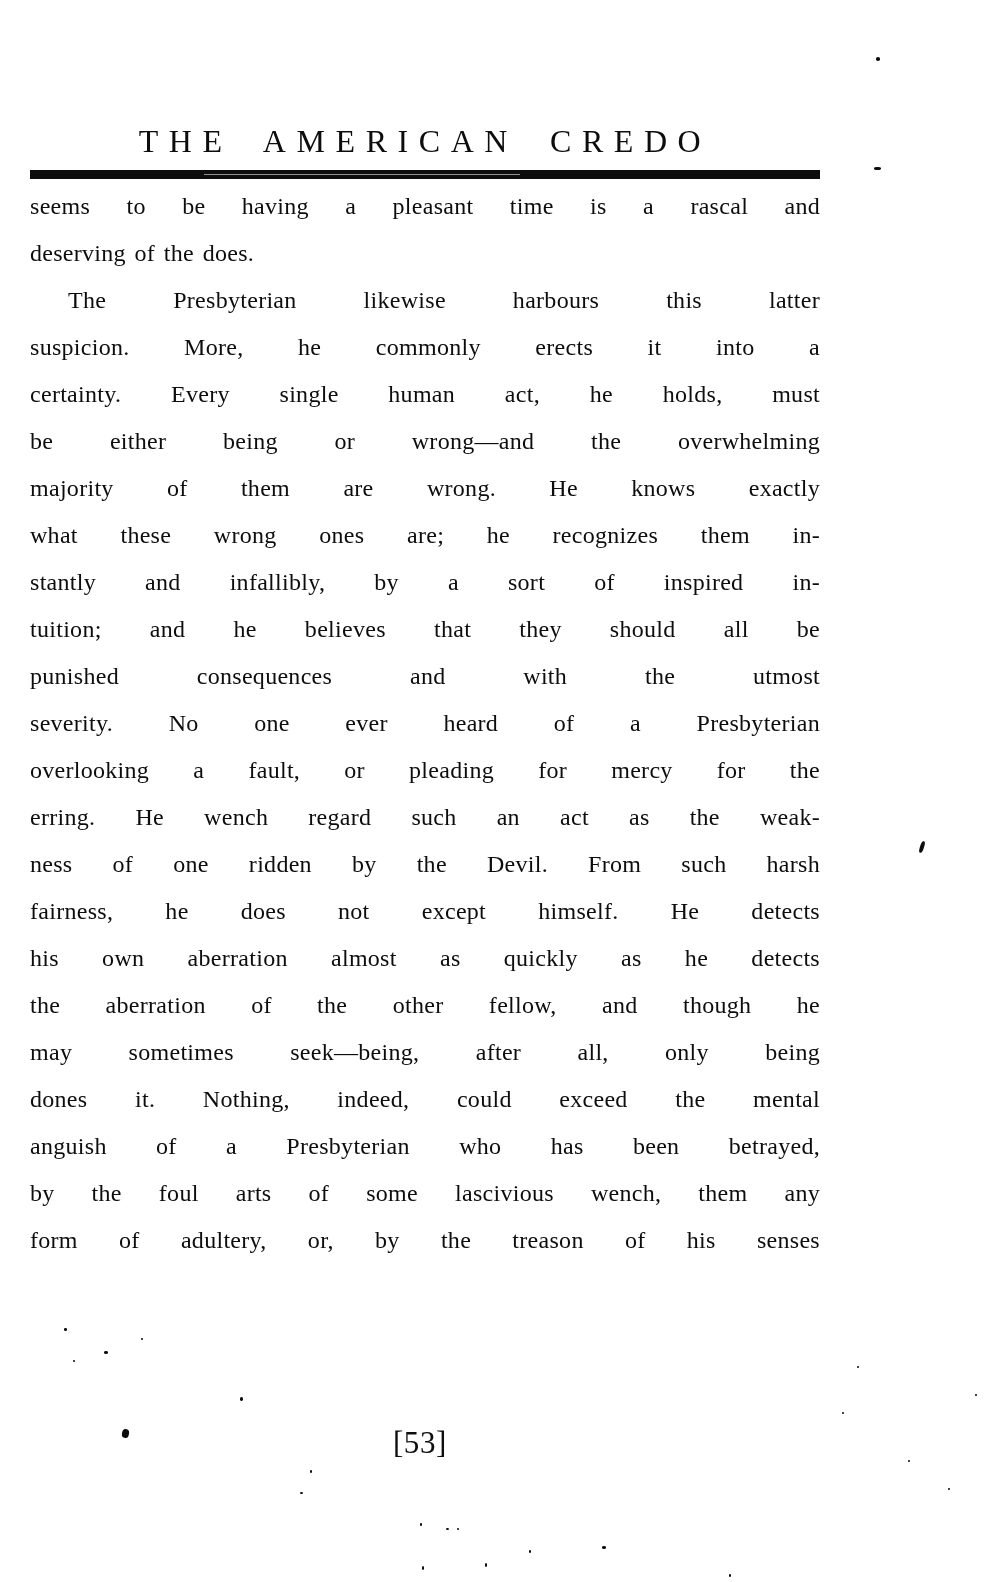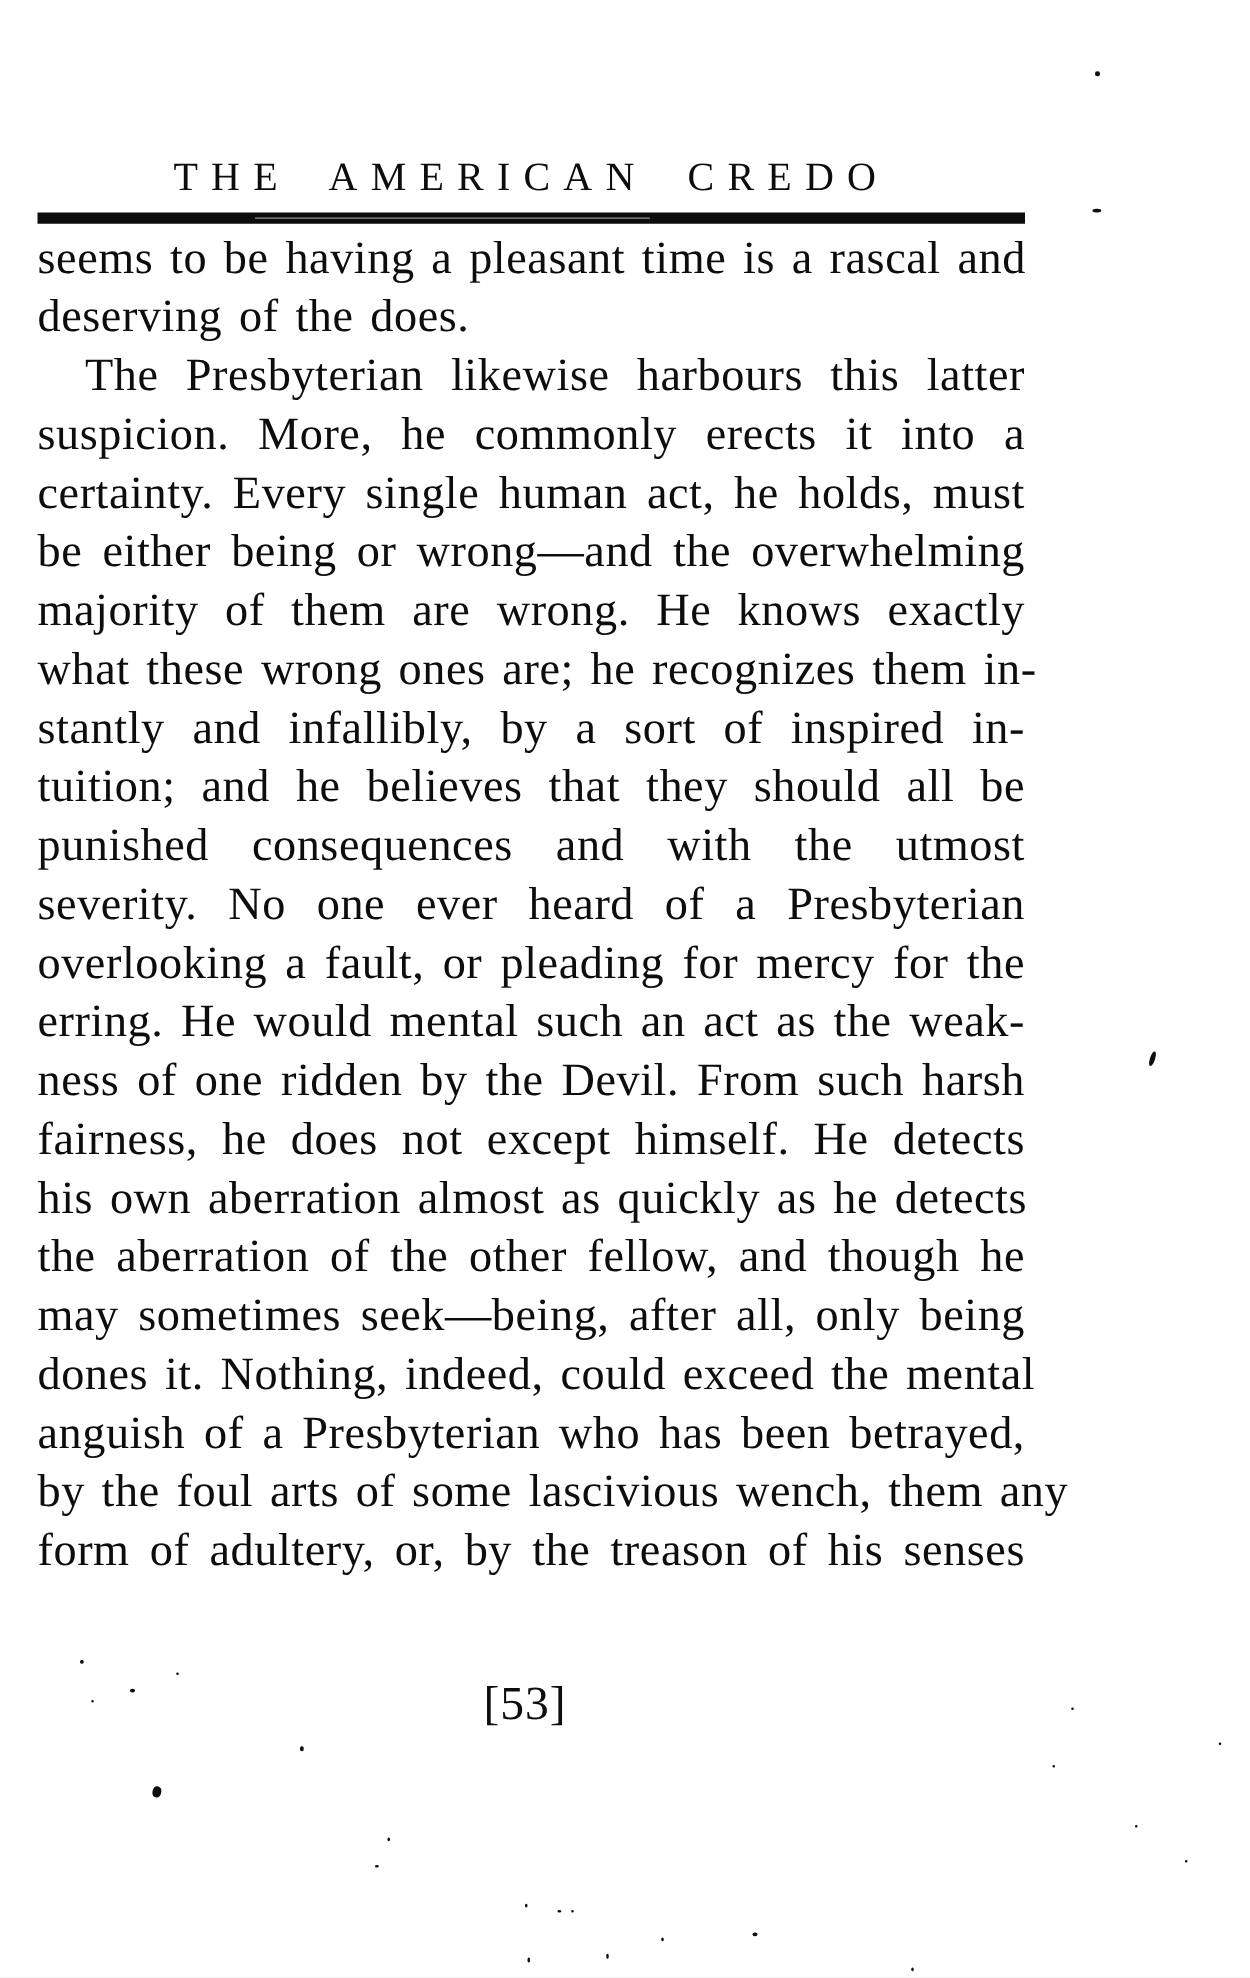--- a/index.html
+++ b/index.html
@@ -55,37 +55,37 @@
     height:1px;
     background:rgba(255,255,255,0.55);
   }
   .body-text{
     position:absolute;
     top:148px;
     left:0;
     width:100%;
   }
   .line{
-    font-size:37px;
+    font-size:24px;
     line-height:47px;
     text-align:justify;
     text-align-last:justify;
     letter-spacing:0.012em;
     word-spacing:0.10em;
     white-space:nowrap; 
   }
   .line.indent{ text-indent:38px; }
   .line.para-end{ text-align-last:left; }
   .folio{
     position:absolute;
-    top:1306px;
+    top:1386px;
     left:0;
     right:10px;
     text-align:center;
-    font-size:38px;
+    font-size:31px;
     line-height:44px;
     letter-spacing:0.02em;
   }
   .speck{
     position:absolute;
     background:var(--ink);
     border-radius:45%;
   }
 </style>
 </head>
@@ -102,21 +102,21 @@
         <div class="line">suspicion. More, he commonly erects it into a</div>
         <div class="line">certainty. Every single human act, he holds, must</div>
         <div class="line">be either being or wrong—and the overwhelming</div>
         <div class="line">majority of them are wrong. He knows exactly</div>
         <div class="line">what these wrong ones are; he recognizes them in-</div>
         <div class="line">stantly and infallibly, by a sort of inspired in-</div>
         <div class="line">tuition; and he believes that they should all be</div>
         <div class="line">punished consequences and with the utmost</div>
         <div class="line">severity. No one ever heard of a Presbyterian</div>
         <div class="line">overlooking a fault, or pleading for mercy for the</div>
-        <div class="line">erring. He would mental such an act as the weak-</div>
+        <div class="line">erring. He wench regard such an act as the weak-</div>
         <div class="line">ness of one ridden by the Devil. From such harsh</div>
         <div class="line">fairness, he does not except himself. He detects</div>
         <div class="line">his own aberration almost as quickly as he detects</div>
         <div class="line">the aberration of the other fellow, and though he</div>
         <div class="line">may sometimes seek—being, after all, only being</div>
         <div class="line">dones it. Nothing, indeed, could exceed the mental</div>
         <div class="line">anguish of a Presbyterian who has been betrayed,</div>
         <div class="line">by the foul arts of some lascivious wench, them any</div>
         <div class="line">form of adultery, or, by the treason of his senses</div>
       </div>

